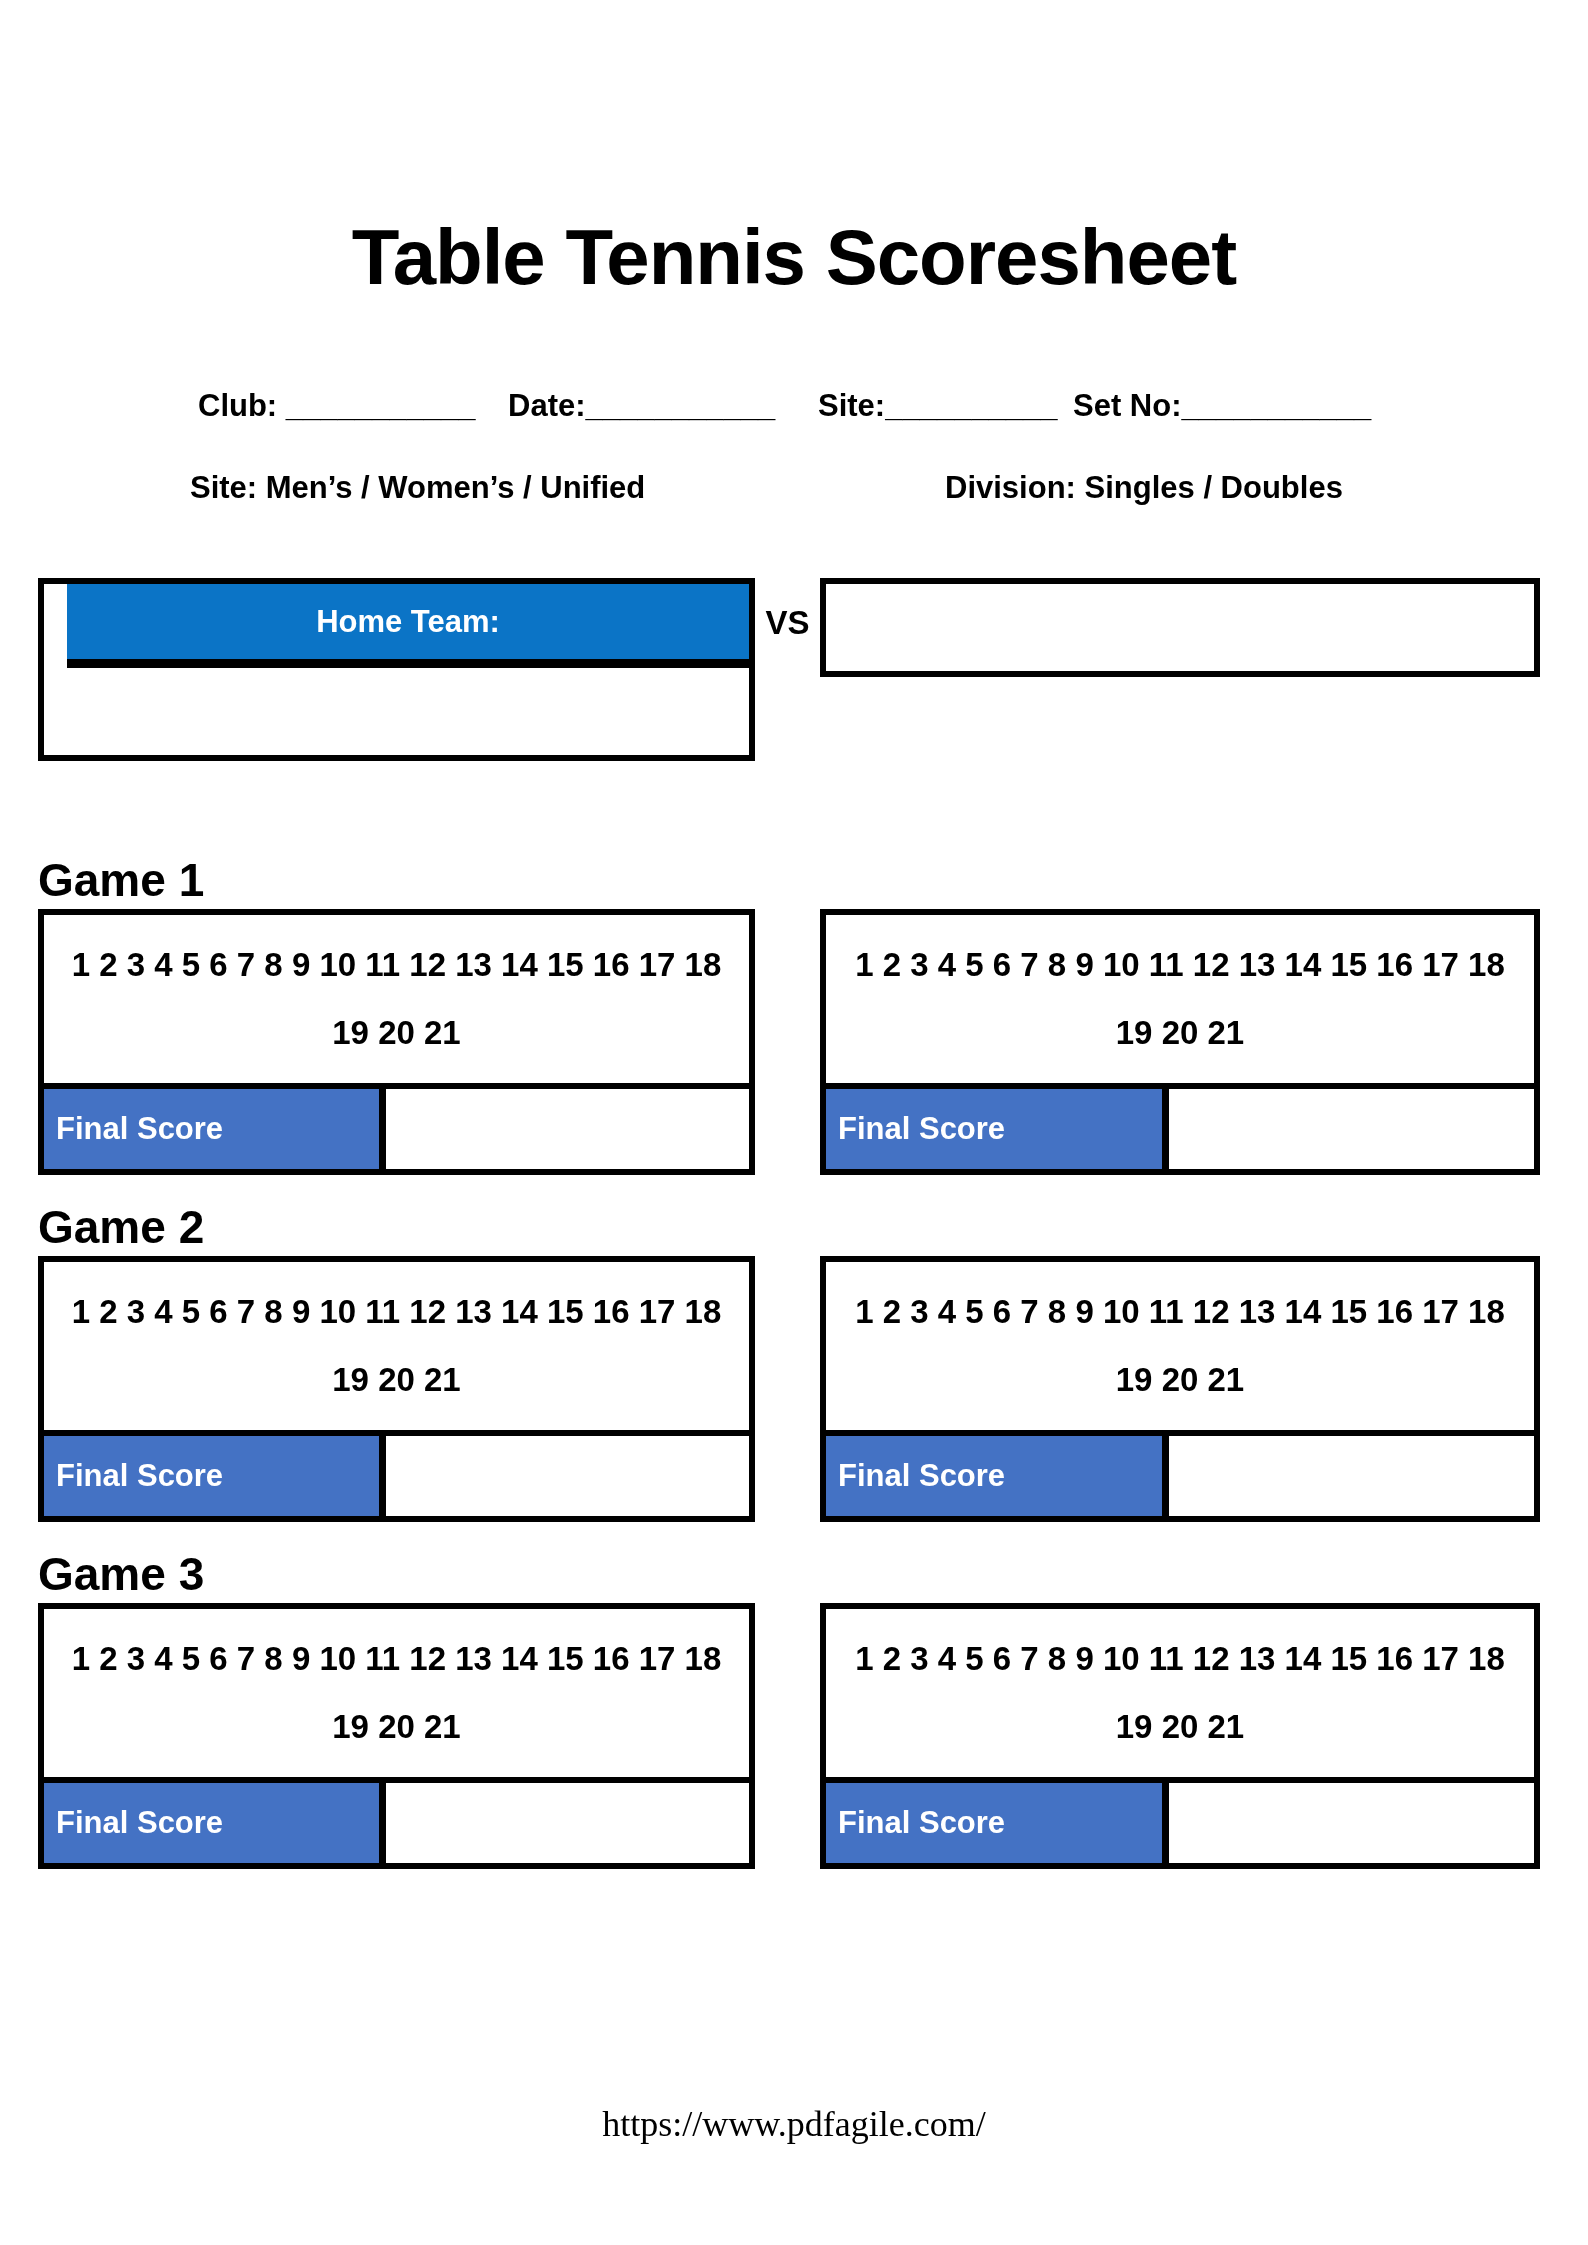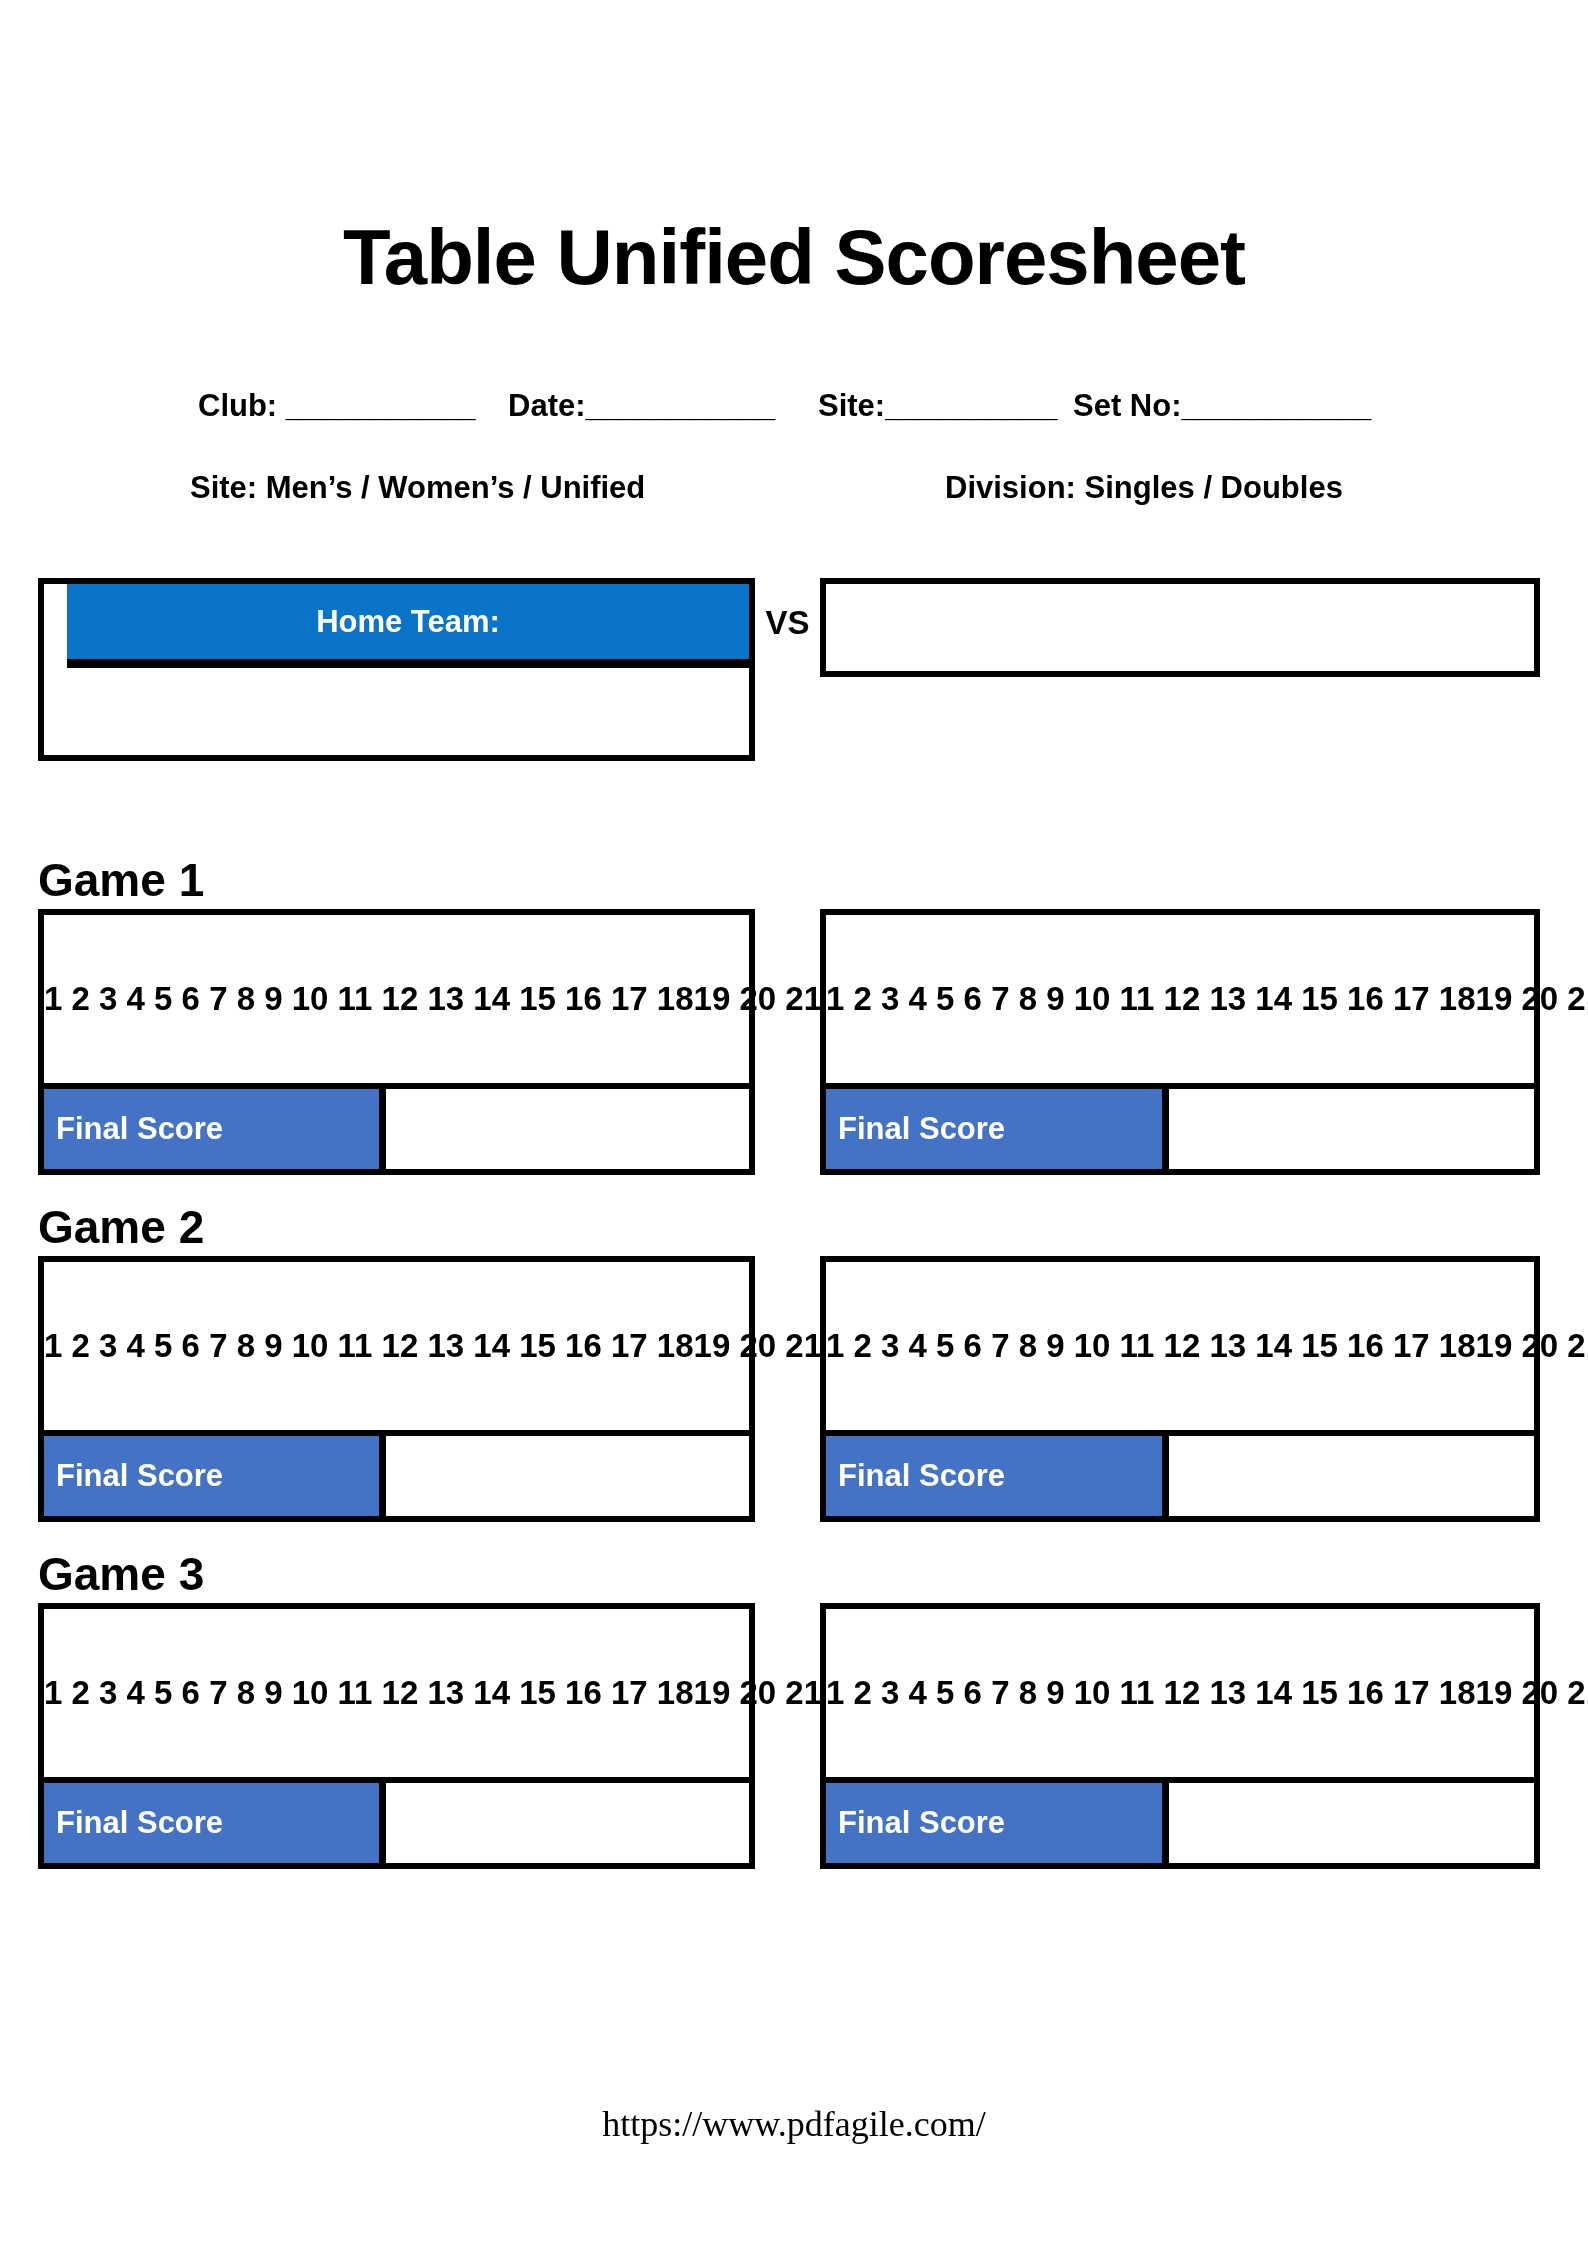--- a/index.html
+++ b/index.html
@@ -58,21 +58,21 @@
   .game-s3{top:1547px;}
   .game-label{position:absolute;left:38px;top:0;font-size:46px;font-weight:bold;}
   .score-table{
     position:absolute;top:56px;
     border:6px solid #000;background:#fff;
   }
   .score-table.home{left:38px;width:717px;}
   .score-table.away{left:820px;width:720px;}
   .points-area{
     height:168px;
-    display:flex;flex-direction:row;justify-content:space-evenly;align-items:center;
+    display:flex;flex-direction:column;justify-content:space-evenly;align-items:center;
     font-size:33px;font-weight:700;
   }
   .points-line{white-space:pre;}
   .final-row{border-top:6px solid #000;height:86px;display:flex;}
   .final-label{
     width:48.5%;background:var(--accent-blue);
     border-right:7px solid #000;
     color:#fff;font-size:31px;font-weight:bold;
     display:flex;align-items:center;
     padding-left:12px;
@@ -82,21 +82,21 @@
   .page-footer{
     position:absolute;top:2103px;left:0;width:100%;
     text-align:center;
     font-family:"Liberation Serif", serif;
     font-size:36px;
   }
 </style>
 </head>
 <body>
 
-<div class="page-title">Table Unified Scoresheet</div>
+<div class="page-title">Table Tennis Scoresheet</div>
 
 <div class="meta-row">
   <span class="meta-item meta-club"><span>Club:</span><span> ___________</span></span>
   <span class="meta-item meta-date"><span>Date:</span><span>___________</span></span>
   <span class="meta-item meta-site"><span>Site:</span><span>__________</span></span>
   <span class="meta-item meta-setno"><span>Set No:</span><span>___________</span></span>
 </div>
 
 <div class="level-row">
   <span class="level-text">Site: Men’s / Women’s / Unified</span>

